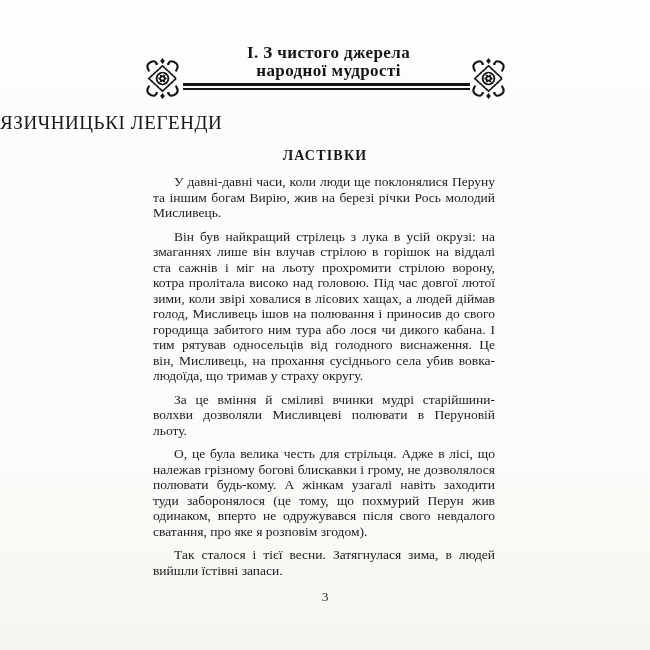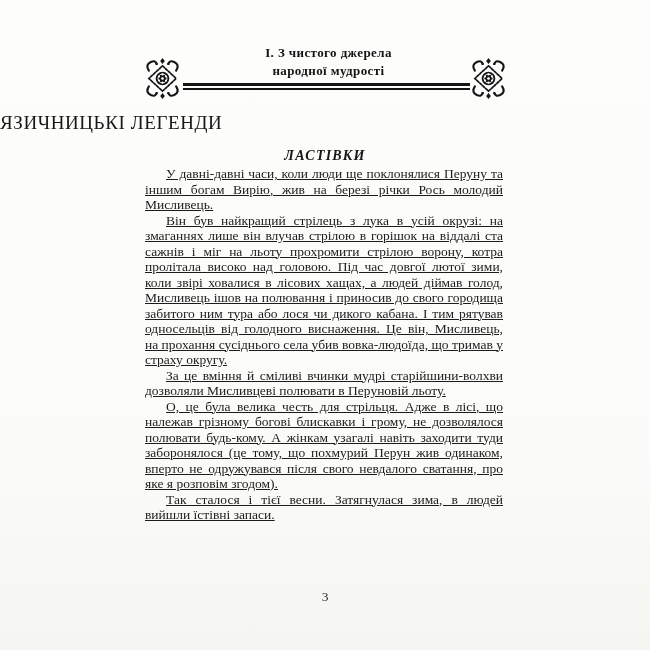--- a/index.html
+++ b/index.html
@@ -17,21 +17,21 @@
   }
 
   
   .banner-title {
     position: absolute;
     top: 44px;
     left: 0;
     right: 0;
     text-align: center;
     font-weight: bold;
-    font-size: 13px;
+    font-size: 17px;
     line-height: 18px;
     letter-spacing: 0.4px;
     color: #141414;
     margin-left: 7px;
   }
   .ornament {
     position: absolute;
     top: 58px;
     width: 37px;
     height: 41px;
@@ -63,39 +63,37 @@
     position: absolute;
     top: 148px;
     left: 0;
     right: 0;
     text-align: center;
     font-weight: bold;
     font-size: 14px;
     line-height: 16px;
     letter-spacing: 1.2px;
     color: #171717;
-    font-style: italic;
   }
 
   
   .body-text {
     position: absolute;
     top: 166px;
     left: 145px;
     width: 358px;
     font-size: 13.5px;
     line-height: 15.5px;
     text-align: justify;
     color: #1c1c1c;
   }
   .body-text p {
-    margin: 0;
+    margin: 8px;
     padding: 0;
     text-indent: 21px;
-    text-decoration: underline;
   }
 
   
   .folio {
     position: absolute;
     top: 589px;
     left: 0;
     right: 0;
     text-align: center;
     font-size: 13.5px;

